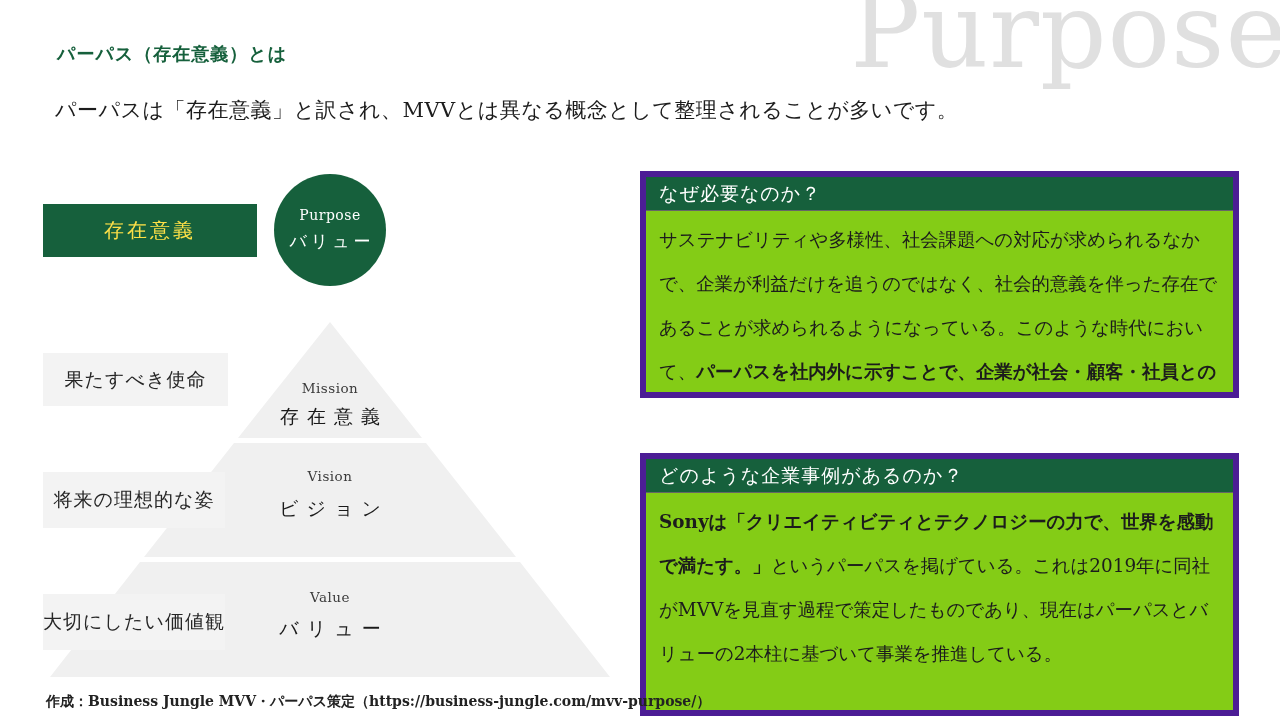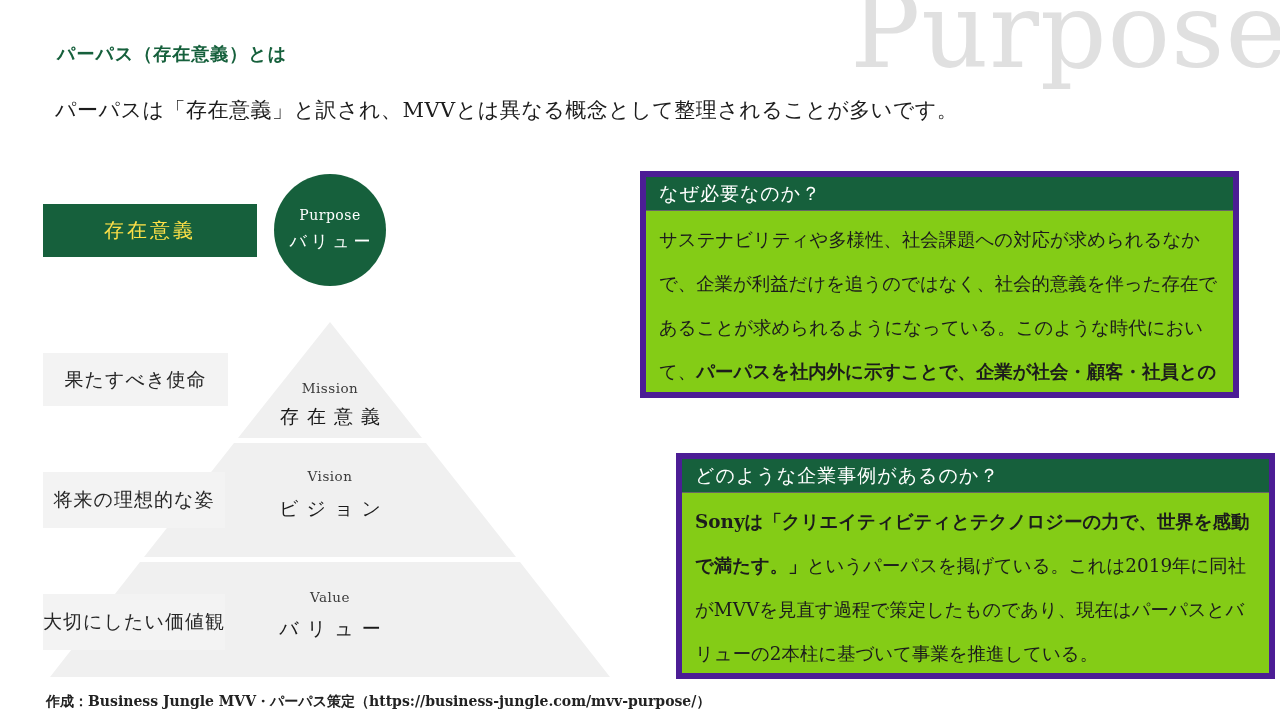--- a/index.html
+++ b/index.html
@@ -44,21 +44,21 @@
     height:33px;display:flex;align-items:center;padding-left:13px;
     border-bottom:1px solid #666;
   }
   .qa-body{
     padding:7px 13px 0 13px;font-size:18.4px;line-height:44px;color:#1c1c1c;
     overflow:hidden;box-sizing:border-box;
   }
   .qa-body b{font-weight:bold;}
   #qa1{top:171px;height:227px;}
   #qa1 .qa-body{height:192px;}
-  #qa2{top:453px;height:226px;margin-left:36px;}
+  #qa2{top:453px;height:263px;}
   #qa2 .qa-body{height:192px;}
   
   .footer{left:46px;top:693px;font-size:14px;color:#222;font-weight:bold;}
 </style>
 </head>
 <body>
 
 <div class="slide">
 
   <div class="abs watermark">Purpose</div>

